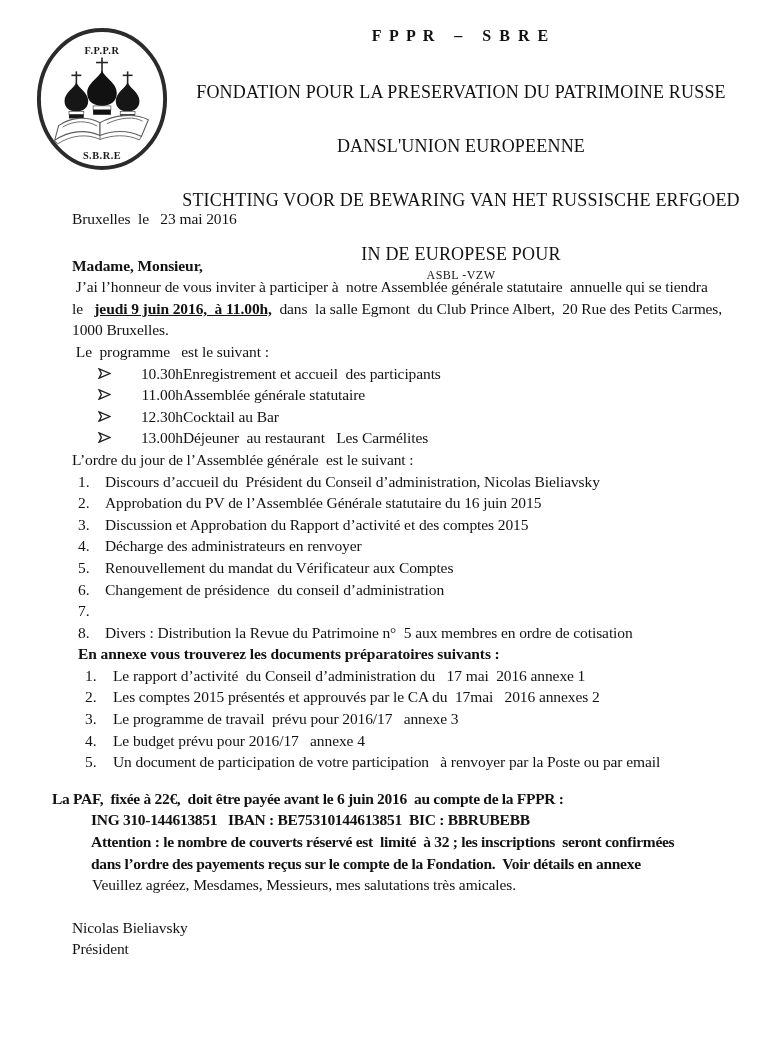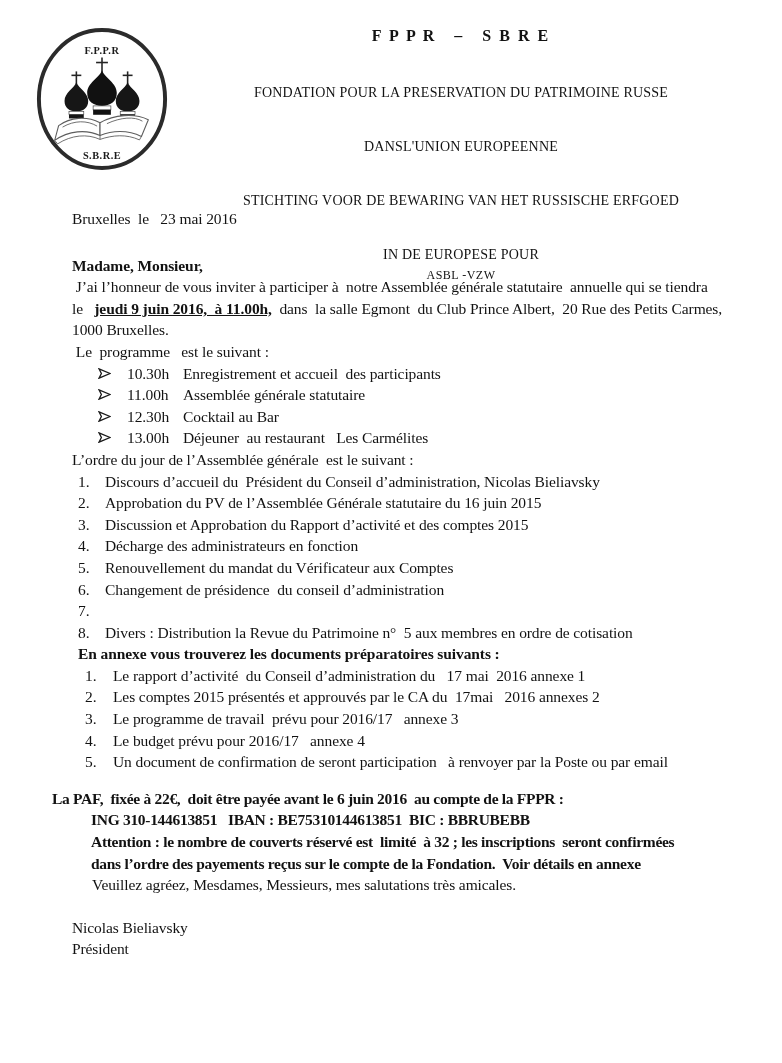--- a/index.html
+++ b/index.html
@@ -7,30 +7,30 @@
     width:782px;height:1063px;background:#ffffff;position:relative;
     margin:0 auto;overflow:hidden;color:#121212;
     font-family:"Liberation Serif","DejaVu Serif",serif;
   }
   
   header{position:relative;height:180px;}
   .logo{position:absolute;left:33px;top:24px;}
   .head-text{margin-left:170px;margin-right:30px;text-align:center;padding-top:24px;}
   .doc-title{font-size:16px;font-weight:bold;letter-spacing:2px;line-height:24px;
              margin-bottom:13px;white-space:pre;}
-  .org-line{font-size:14px;line-height:19px;white-space:pre;letter-spacing:0.2px;margin-top:35px;}
+  .org-line{font-size:18px;line-height:19px;white-space:pre;letter-spacing:0.2px;margin-top:35px;}
   .legal{font-size:12px;font-weight:normal;margin-top:4px;letter-spacing:0.5px;}
   
   main{padding:0 50px 0 72px;font-size:15.5px;line-height:21.6px;letter-spacing:-0.1px;}
   .line{white-space:pre;font-family:Liberation Serif, serif;}
   .dateline{margin-top:28px;}
   .salutation{margin-top:25px;font-weight:bold;}
   .intro{white-space:pre-wrap;margin:0;}
   .highlight{font-weight:bold;text-decoration:underline;}
-  .program-row{display:flex;padding-left:26px;}
+  .program-row{display:flex;padding-left:26px;text-align:right;}
   .bullet{width:13px;margin-right:16px;flex:none;padding-top:5px;}
   .time{width:56px;flex:none;white-space:pre;}
   .plabel{white-space:pre;}
   .agenda-row{display:flex;padding-left:6px;}
   .agenda-num{width:27px;flex:none;white-space:pre;}
   .agenda-text{white-space:pre;}
   .annex-intro{font-weight:bold;padding-left:6px;}
   .annex-row{display:flex;padding-left:13px;}
   .annex-num{width:28px;flex:none;white-space:pre;}
   .annex-text{white-space:pre;}
@@ -143,21 +143,21 @@
       <div class="agenda-row">
         <span class="agenda-num">2.</span>
         <span class="agenda-text">Approbation du PV de l’Assemblée Générale statutaire du 16 juin 2015</span>
       </div>
       <div class="agenda-row">
         <span class="agenda-num">3.</span>
         <span class="agenda-text">Discussion et Approbation du Rapport d’activité et des comptes 2015</span>
       </div>
       <div class="agenda-row">
         <span class="agenda-num">4.</span>
-        <span class="agenda-text">Décharge des administrateurs en fonction</span>
+        <span class="agenda-text">Décharge des administrateurs en renvoyer</span>
       </div>
       <div class="agenda-row">
         <span class="agenda-num">5.</span>
         <span class="agenda-text">Renouvellement du mandat du Vérificateur aux Comptes</span>
       </div>
       <div class="agenda-row">
         <span class="agenda-num">6.</span>
         <span class="agenda-text">Changement de présidence  du conseil d’administration</span>
       </div>
       <div class="agenda-row">
@@ -183,21 +183,21 @@
       <div class="annex-row">
         <span class="annex-num">3.</span>
         <span class="annex-text">Le programme de travail  prévu pour 2016/17   annexe 3</span>
       </div>
       <div class="annex-row">
         <span class="annex-num">4.</span>
         <span class="annex-text">Le budget prévu pour 2016/17   annexe 4</span>
       </div>
       <div class="annex-row">
         <span class="annex-num">5.</span>
-        <span class="annex-text">Un document de confirmation de seront participation   à renvoyer par la Poste ou par email</span>
+        <span class="annex-text">Un document de participation de votre participation   à renvoyer par la Poste ou par email</span>
       </div>
     </div>
 
     <div class="payment">
       <div class="line pay-first">La PAF,  fixée à 22€,  doit être payée avant le 6 juin 2016  au compte de la FPPR :</div>
       <div class="line pay-rest">ING 310-144613851   IBAN : BE75310144613851  BIC : BBRUBEBB</div>
       <div class="line pay-rest">Attention : le nombre de couverts réservé est  limité  à 32 ; les inscriptions  seront confirmées</div>
       <div class="line pay-rest">dans l’ordre des payements reçus sur le compte de la Fondation.  Voir détails en annexe</div>
     </div>
 

